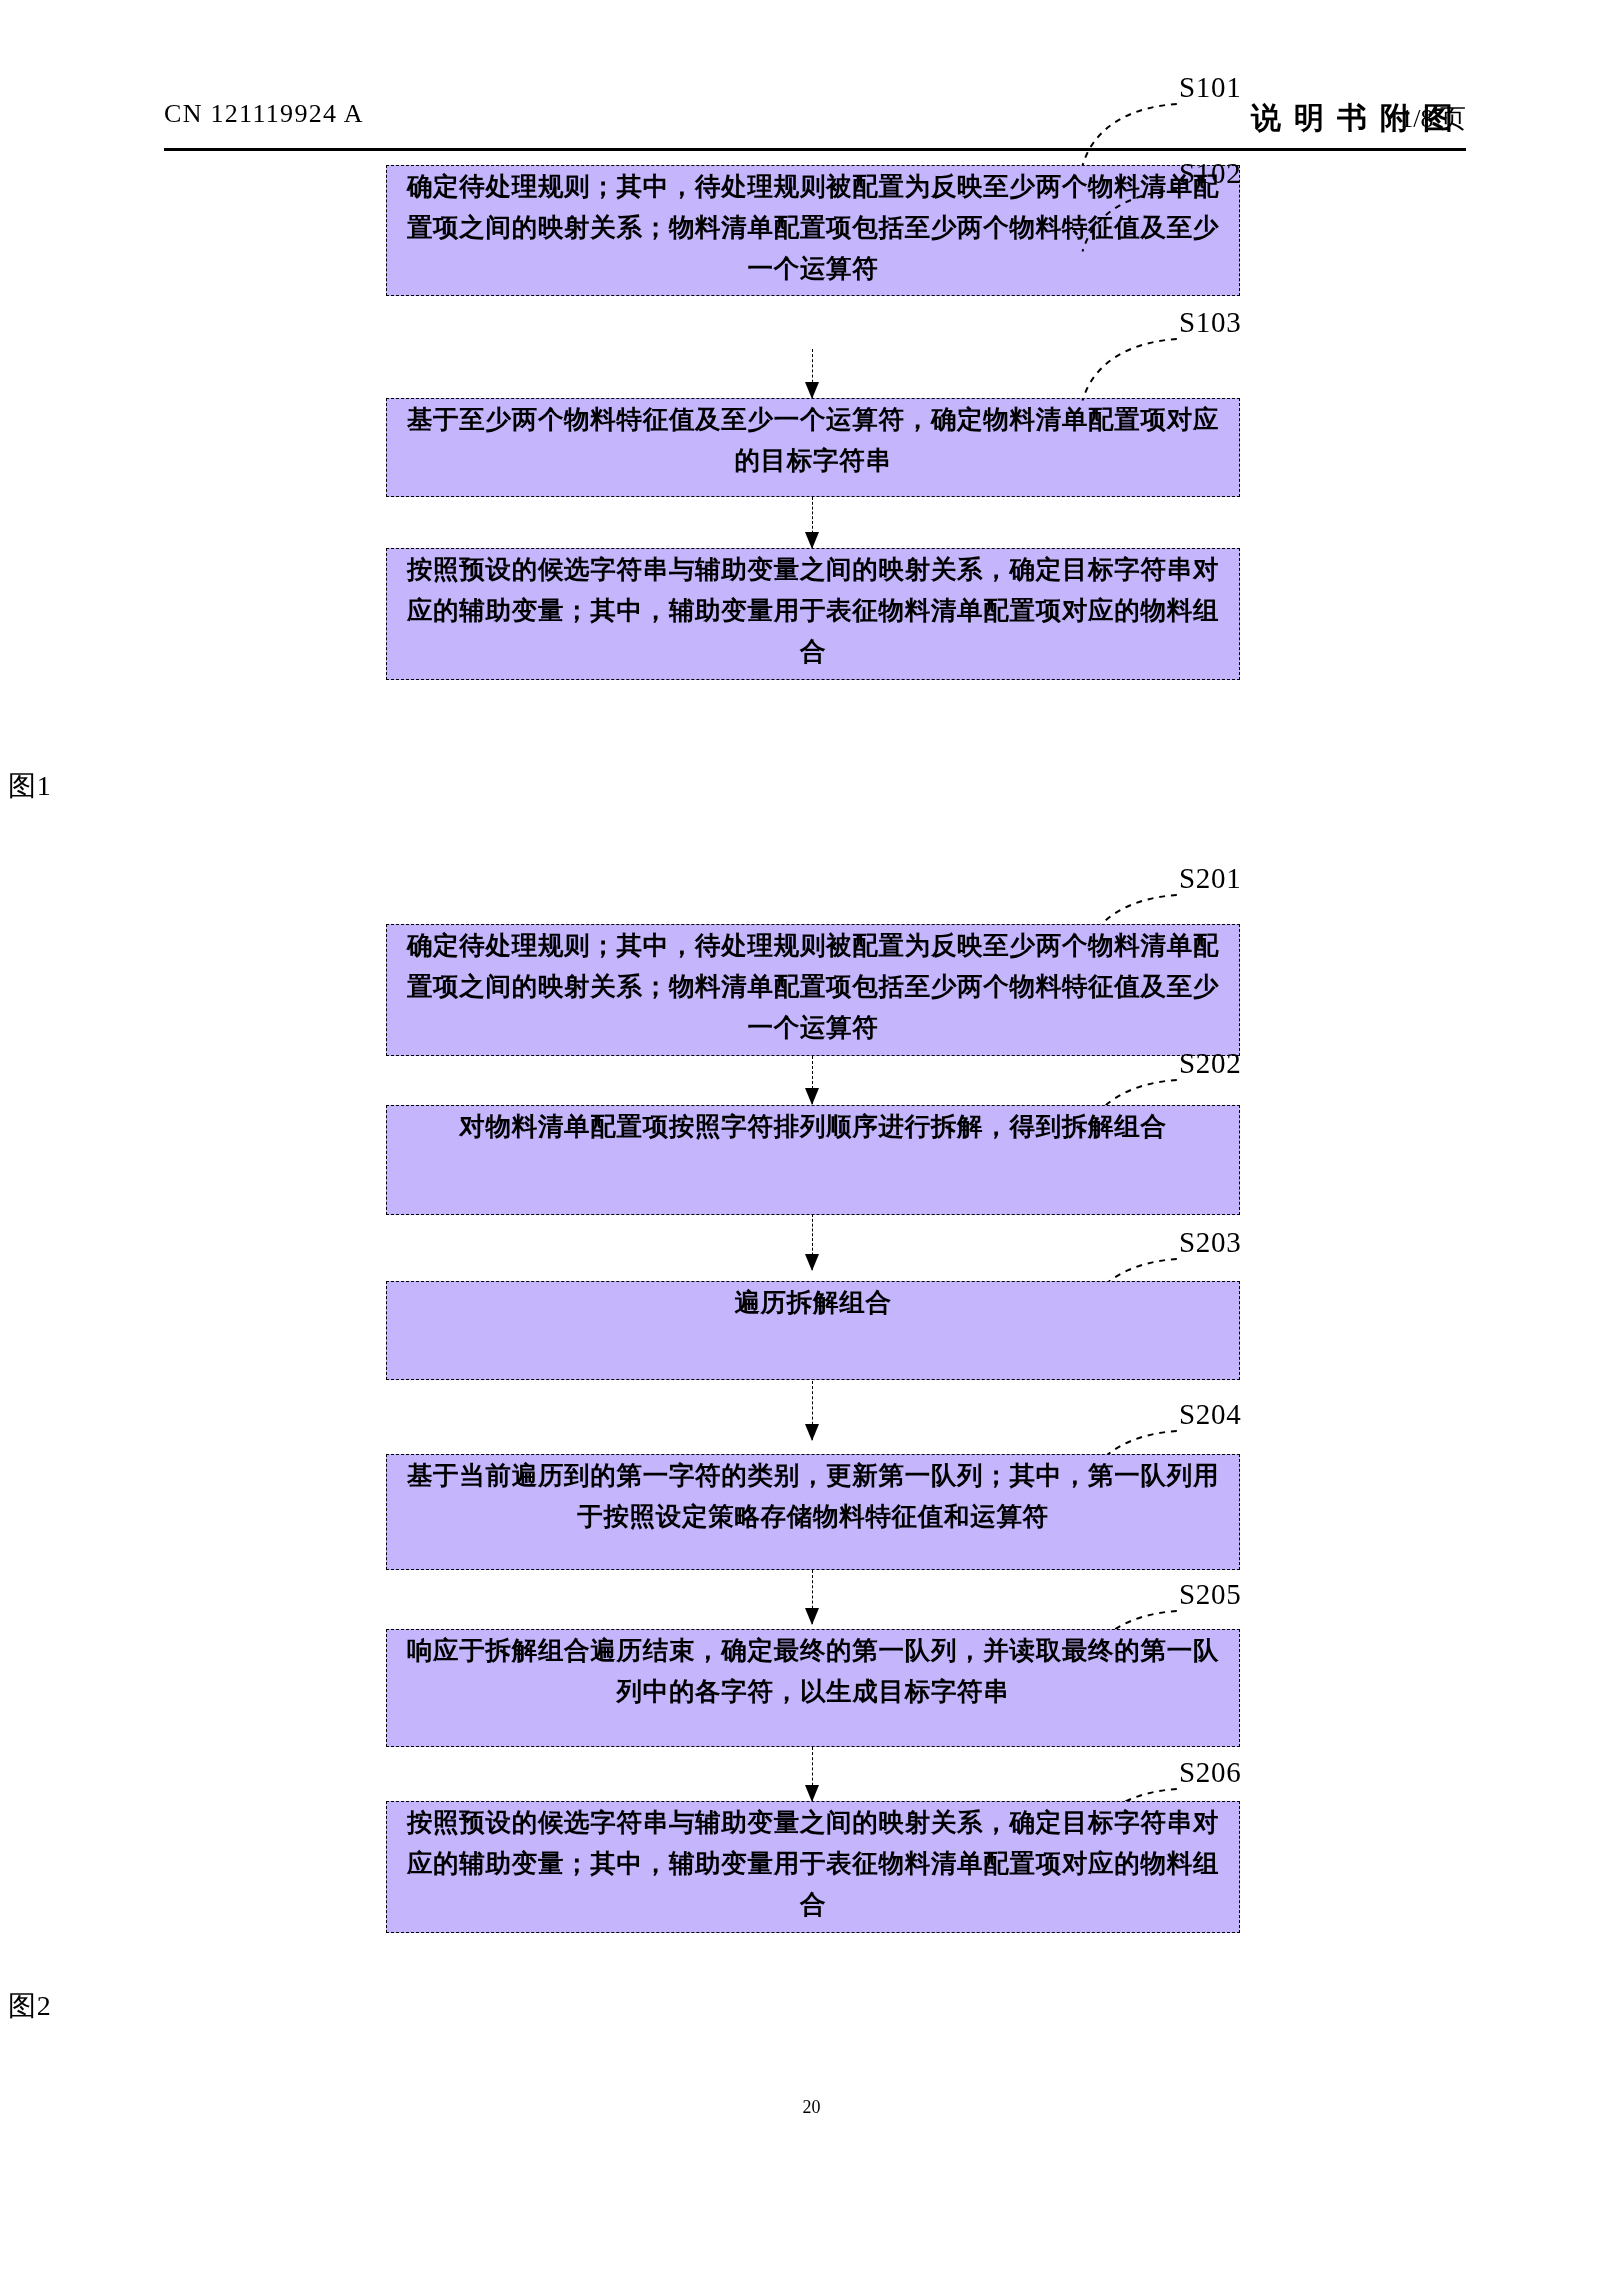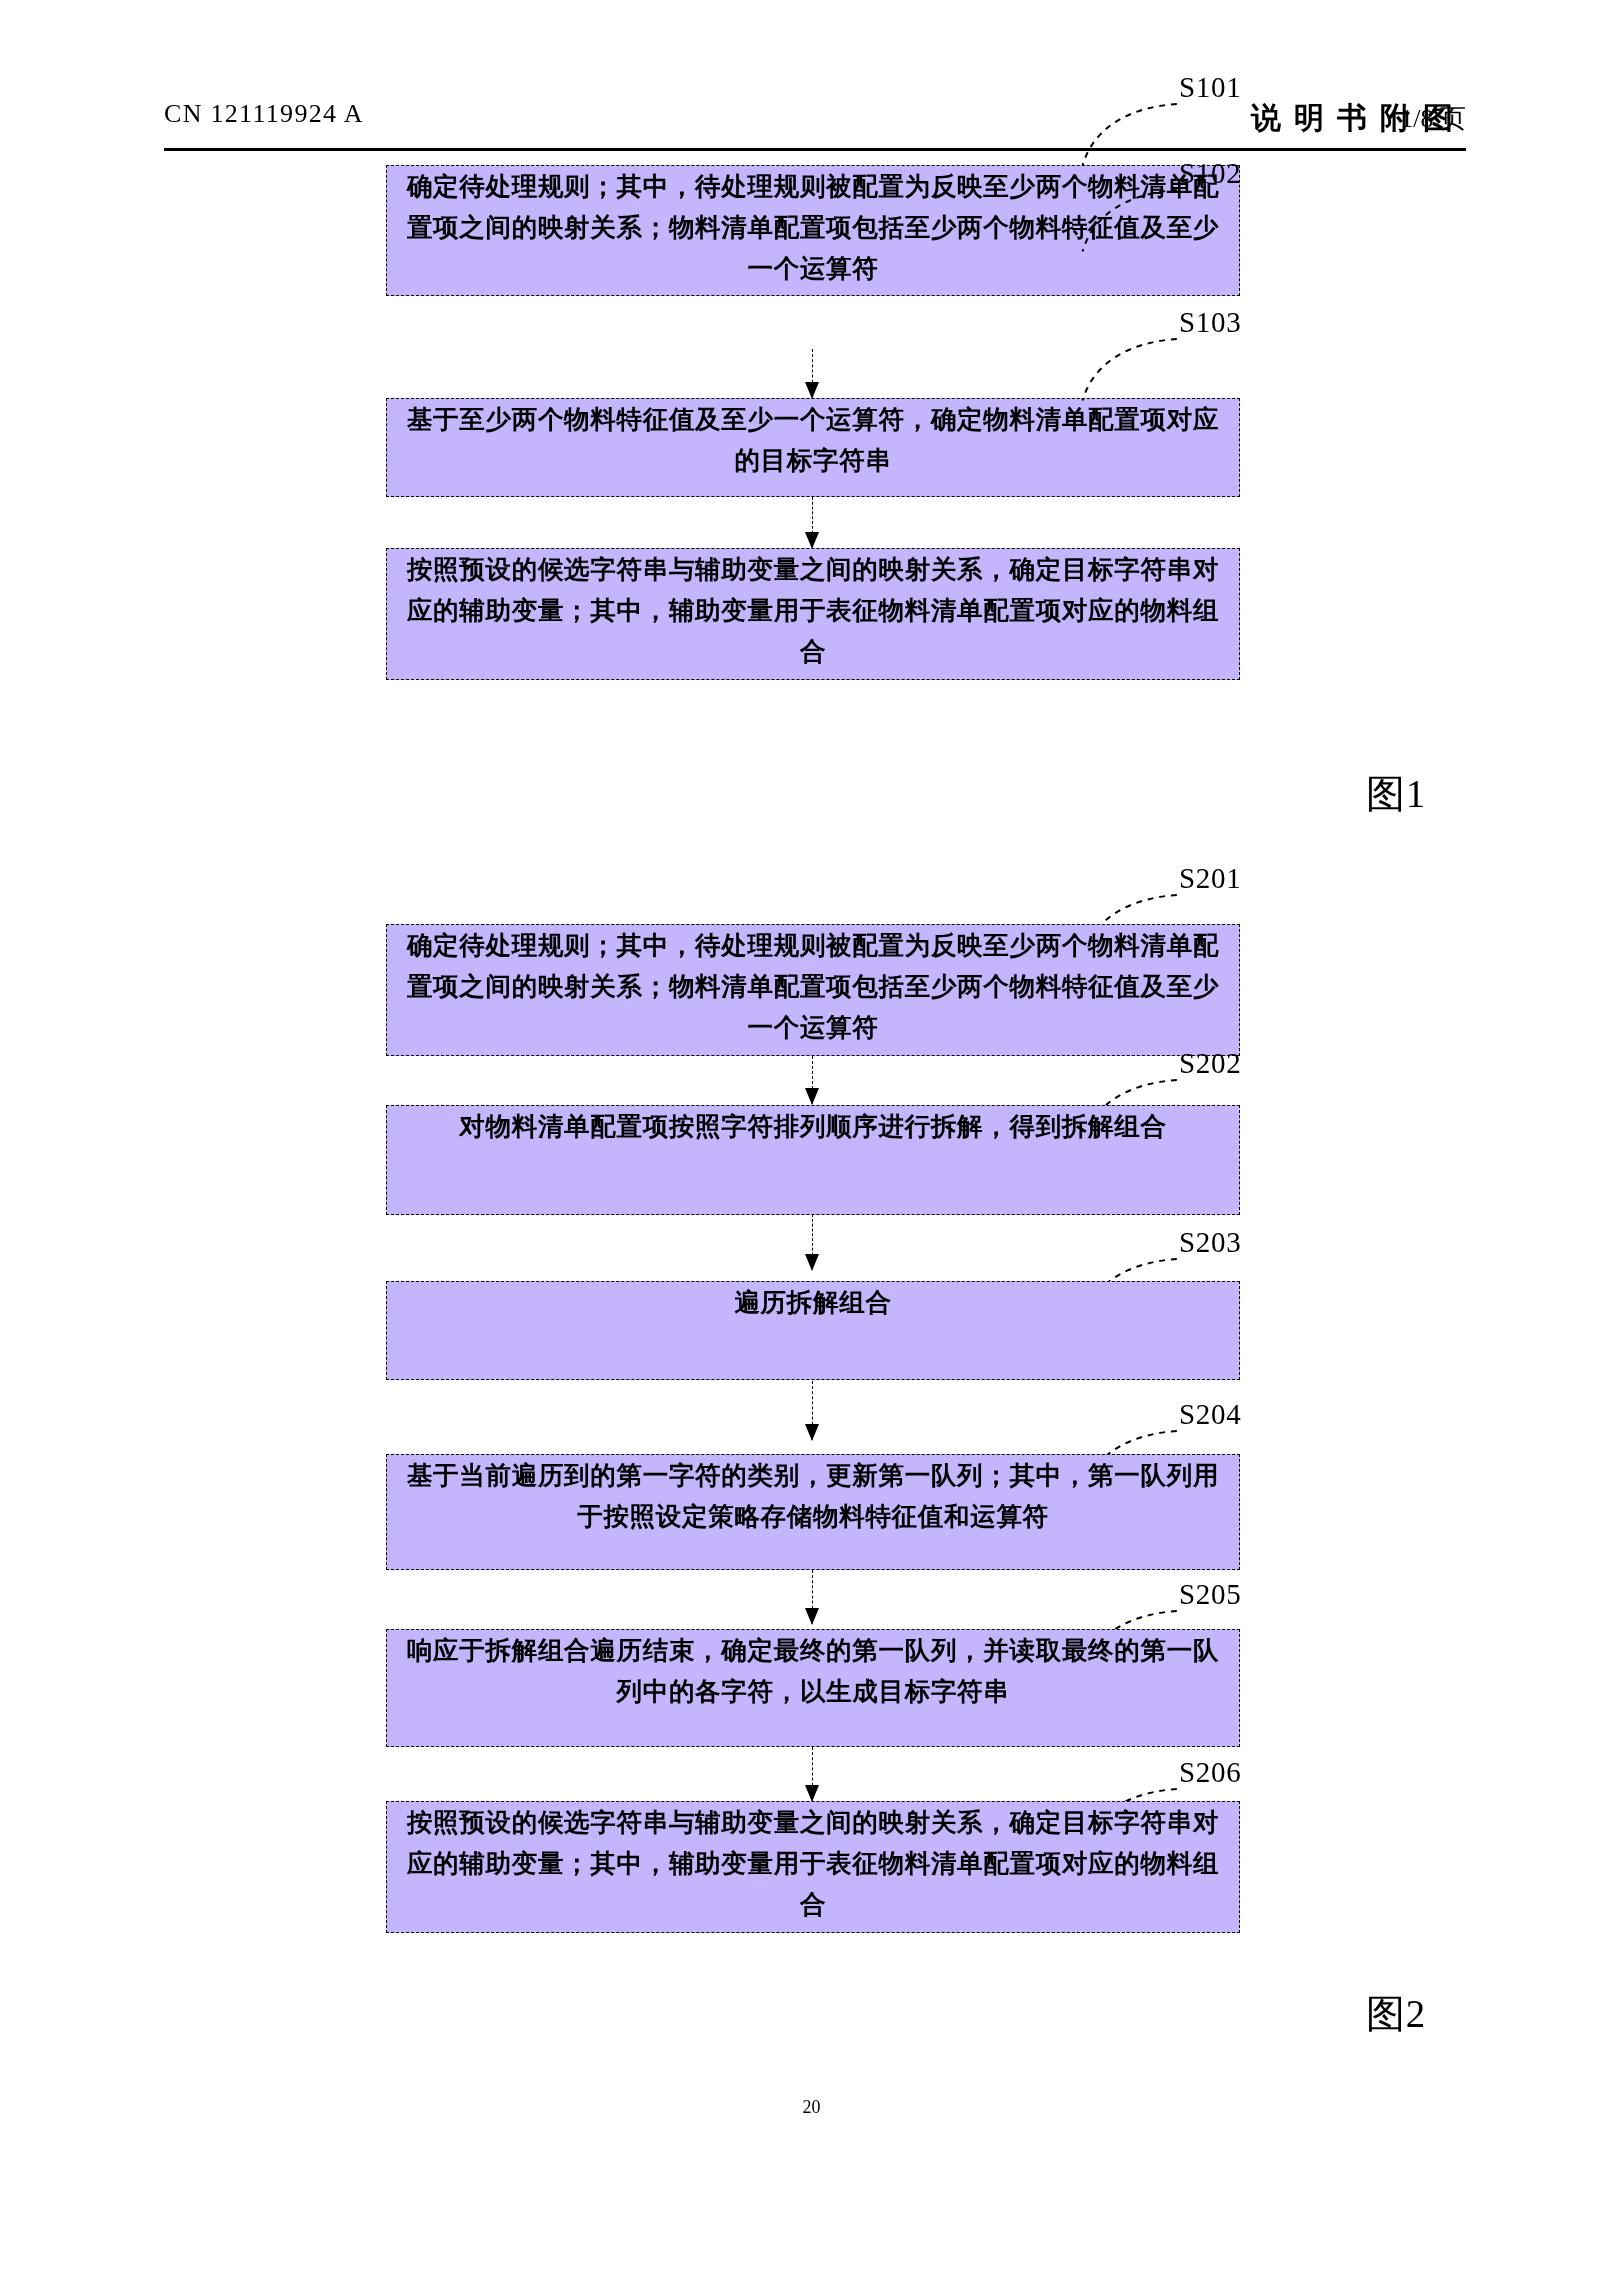--- a/index.html
+++ b/index.html
@@ -119,22 +119,22 @@
     width: 0;
     height: 0;
     border-left: 7.9px solid transparent;
     border-right: 7.9px solid transparent;
     border-top: 17px solid #000;
   }
   .fig-caption {
     position: absolute;
     left: 0;
     width: 1418px;
-    text-align: right;
-    font-size: 39px;
+    text-align: left;
+    font-size: 28px;
     letter-spacing: 0.7px;
   }
   .page-number {
     position: absolute;
     left: 0;
     width: 1623px;
     text-align: center;
     font-size: 18px;
     margin-top: 12px;
   }

